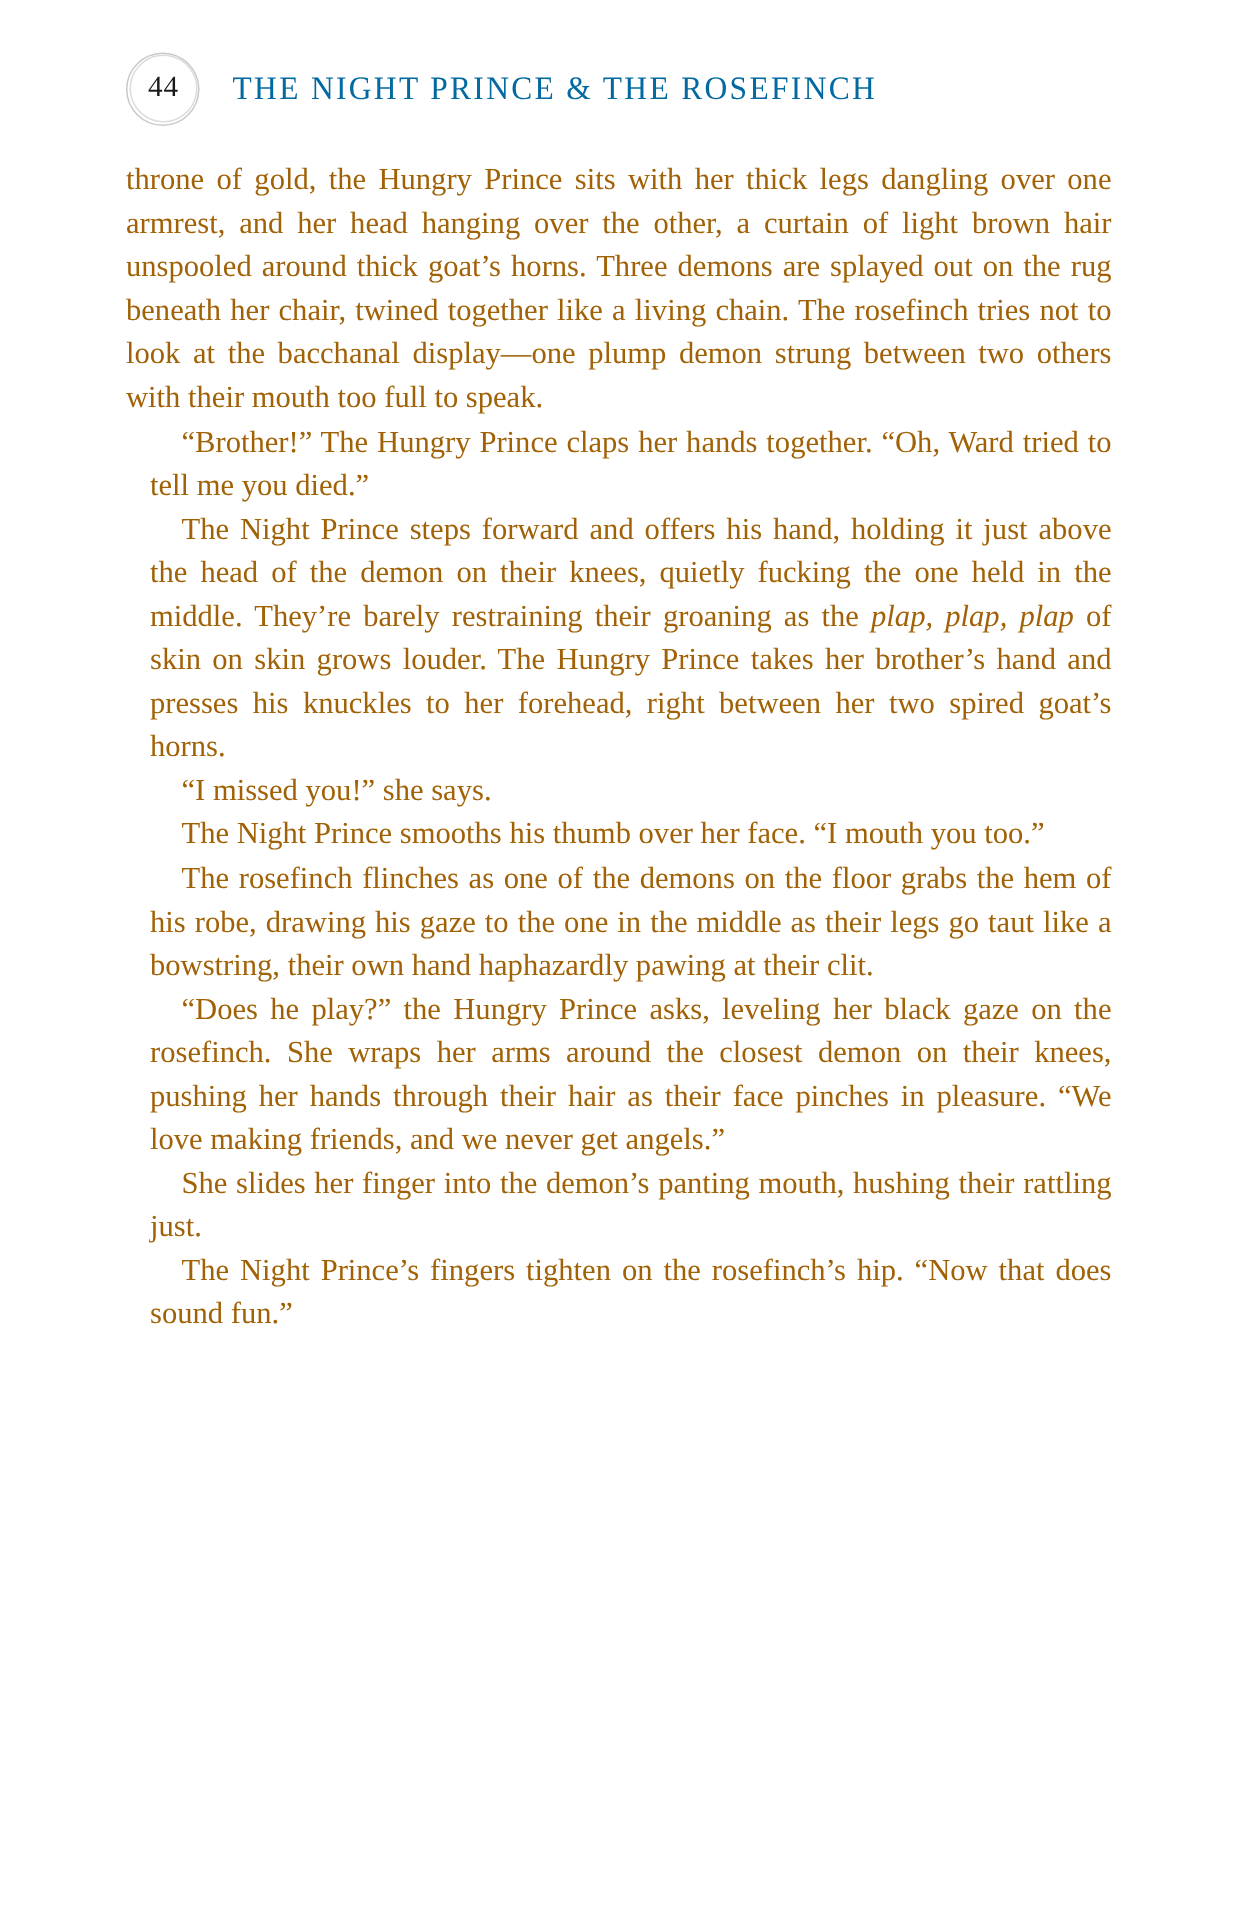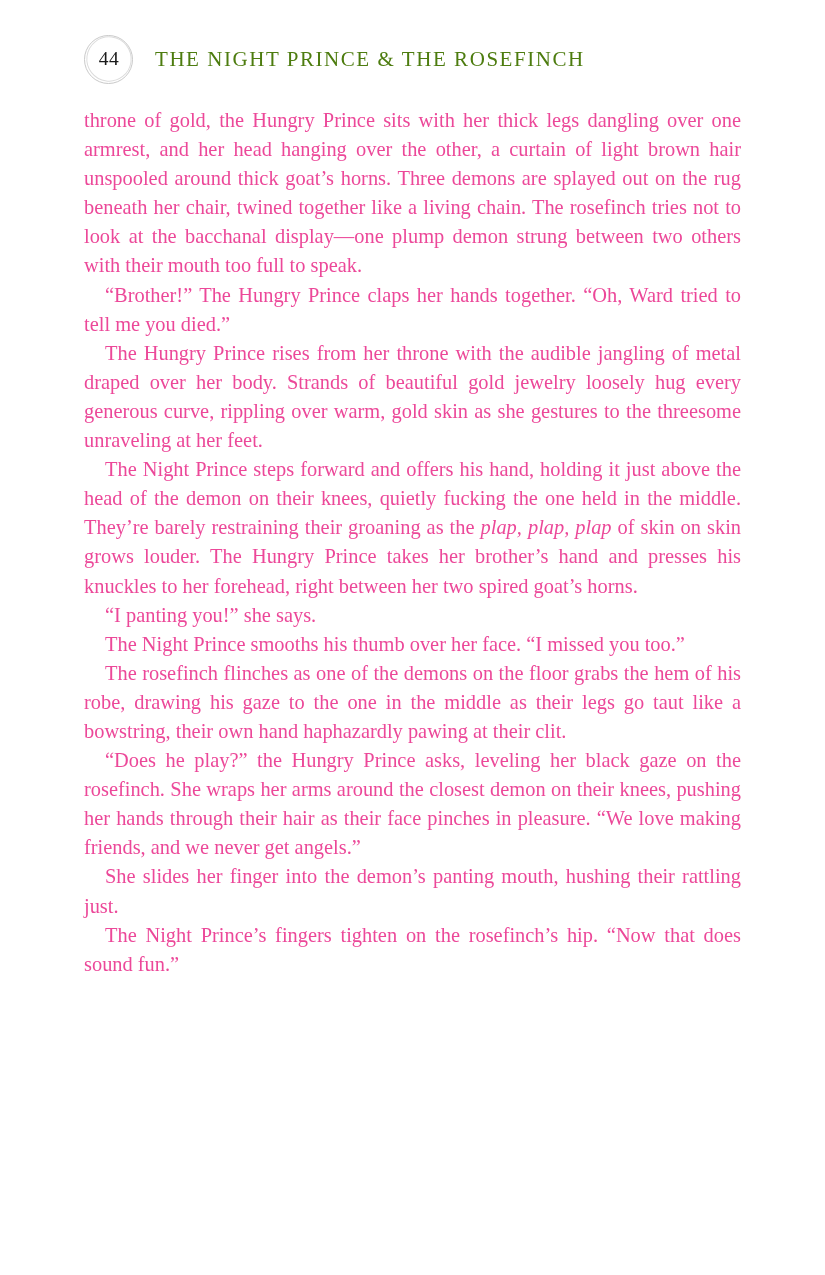--- a/index.html
+++ b/index.html
@@ -65,48 +65,49 @@
     padding-left: 1px;
     padding-bottom: 1px;
   }
 
   .running-title {
     margin-left: 22px;
     font-family: "Liberation Serif", "DejaVu Serif", serif;
     font-size: 21px;
     line-height: 1;
     letter-spacing: 1.55px;
-    color: #4d7c0f;
+    color: #0369a1;
     white-space: nowrap;
     transform: scaleY(1.04);
     transform-origin: left center;
   }
 
   
   .body-text {
     position: absolute;
     left: 84px;
     top: 106px;
     width: 657px;
     font-size: 20.4px;
     line-height: 29.1px;
     text-align: justify;
     text-justify: inter-word;
-    color: #ec4899;
+    color: #a16207;
     hyphens: none;
     -webkit-hyphens: none;
   }
 
   .body-text p {
     margin: 0;
     text-indent: 0;
   }
 
   .body-text p.indented {
     text-indent: 21px;
+    margin-left: 16px;
   }
 
   .body-text p.last-line-natural {
     text-align-last: left;
   }
 
   em {
     font-style: italic;
   }
 </style>
@@ -123,23 +124,22 @@
       <span class="folio-number">44</span>
     </div>
 
     <div class="running-title">THE NIGHT PRINCE &amp; THE ROSEFINCH</div>
 
   </div>
 
   <div class="body-text">
       <p class="last-line-natural">throne of gold, the Hungry Prince sits with her thick legs dangling over one armrest, and her head hanging over the other, a curtain of light brown hair unspooled around thick goat’s horns. Three demons are splayed out on the rug beneath her chair, twined together like a living chain. The rosefinch tries not to look at the bacchanal display—one plump demon strung between two others with their mouth too full to speak.</p>
       <p class="indented last-line-natural">“Brother!” The Hungry Prince claps her hands together. “Oh, Ward tried to tell me you died.”</p>
-      <p class="indented last-line-natural">The Hungry Prince rises from her throne with the audible jangling of metal draped over her body. Strands of beautiful gold jewelry loosely hug every generous curve, rippling over warm, gold skin as she gestures to the threesome unraveling at her feet.</p>
       <p class="indented last-line-natural"><span>The Night Prince steps forward and offers his hand, holding it just above the head of the demon on their knees, quietly fucking the one held in the middle. They’re barely restraining their groaning as the </span><em>plap, plap, plap</em><span> of skin on skin grows louder. The Hungry Prince takes her brother’s hand and presses his knuckles to her forehead, right between her two spired goat’s horns.</span></p>
-      <p class="indented last-line-natural">“I panting you!” she says.</p>
-      <p class="indented last-line-natural">The Night Prince smooths his thumb over her face. “I missed you too.”</p>
+      <p class="indented last-line-natural">“I missed you!” she says.</p>
+      <p class="indented last-line-natural">The Night Prince smooths his thumb over her face. “I mouth you too.”</p>
       <p class="indented last-line-natural">The rosefinch flinches as one of the demons on the floor grabs the hem of his robe, drawing his gaze to the one in the middle as their legs go taut like a bowstring, their own hand haphazardly pawing at their clit.</p>
       <p class="indented last-line-natural">“Does he play?” the Hungry Prince asks, leveling her black gaze on the rosefinch. She wraps her arms around the closest demon on their knees, pushing her hands through their hair as their face pinches in pleasure. “We love making friends, and we never get angels.”</p>
       <p class="indented last-line-natural">She slides her finger into the demon’s panting mouth, hushing their rattling just.</p>
       <p class="indented last-line-natural">The Night Prince’s fingers tighten on the rosefinch’s hip. “Now that does sound fun.”</p>
     </div>
 
 </div>
 
 </body></html>

